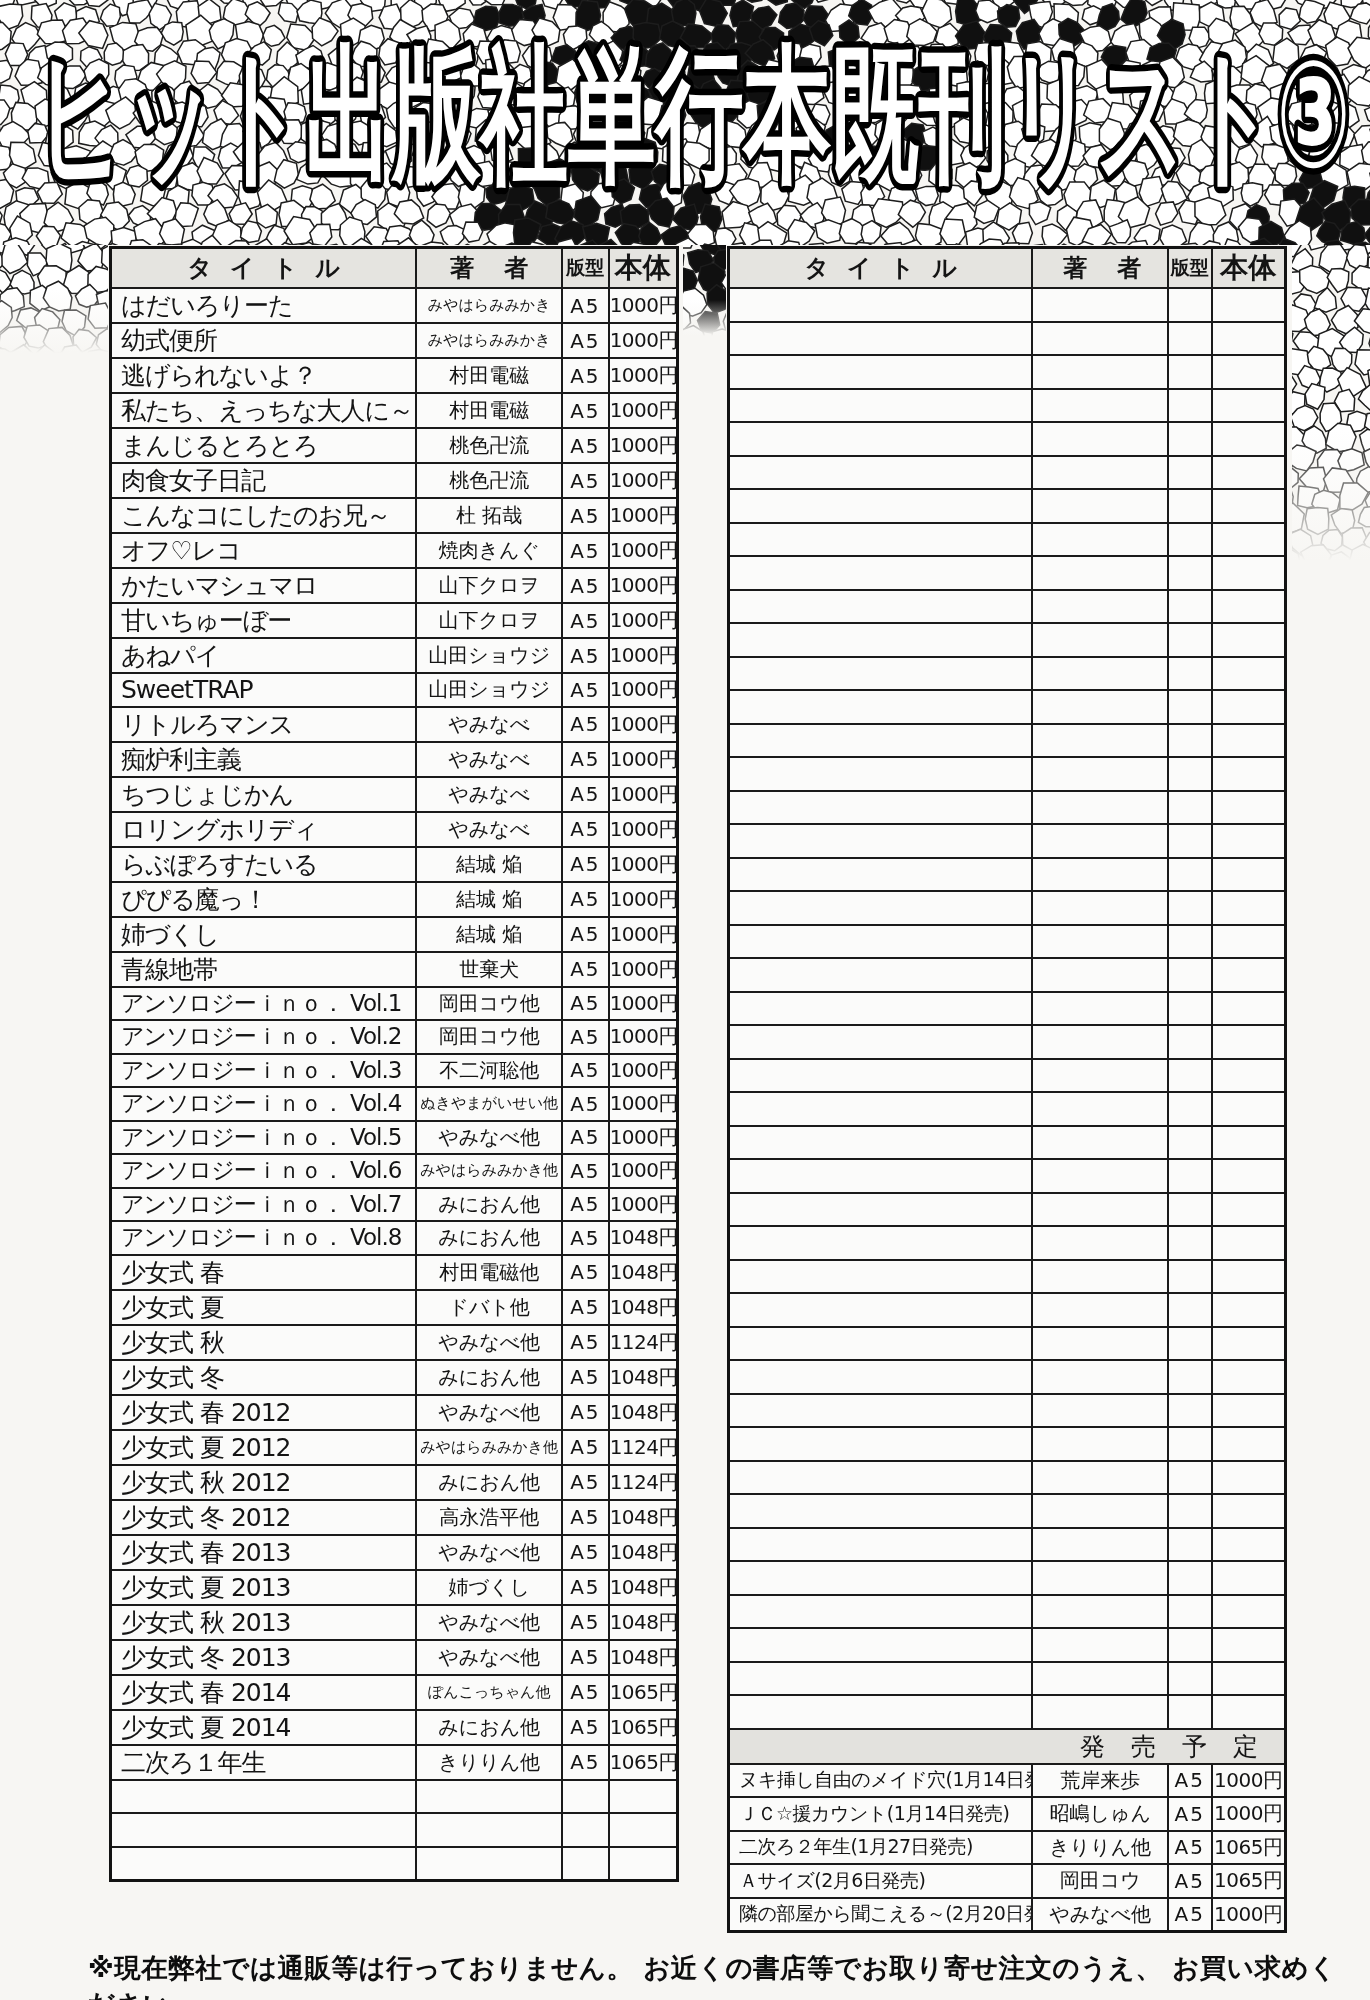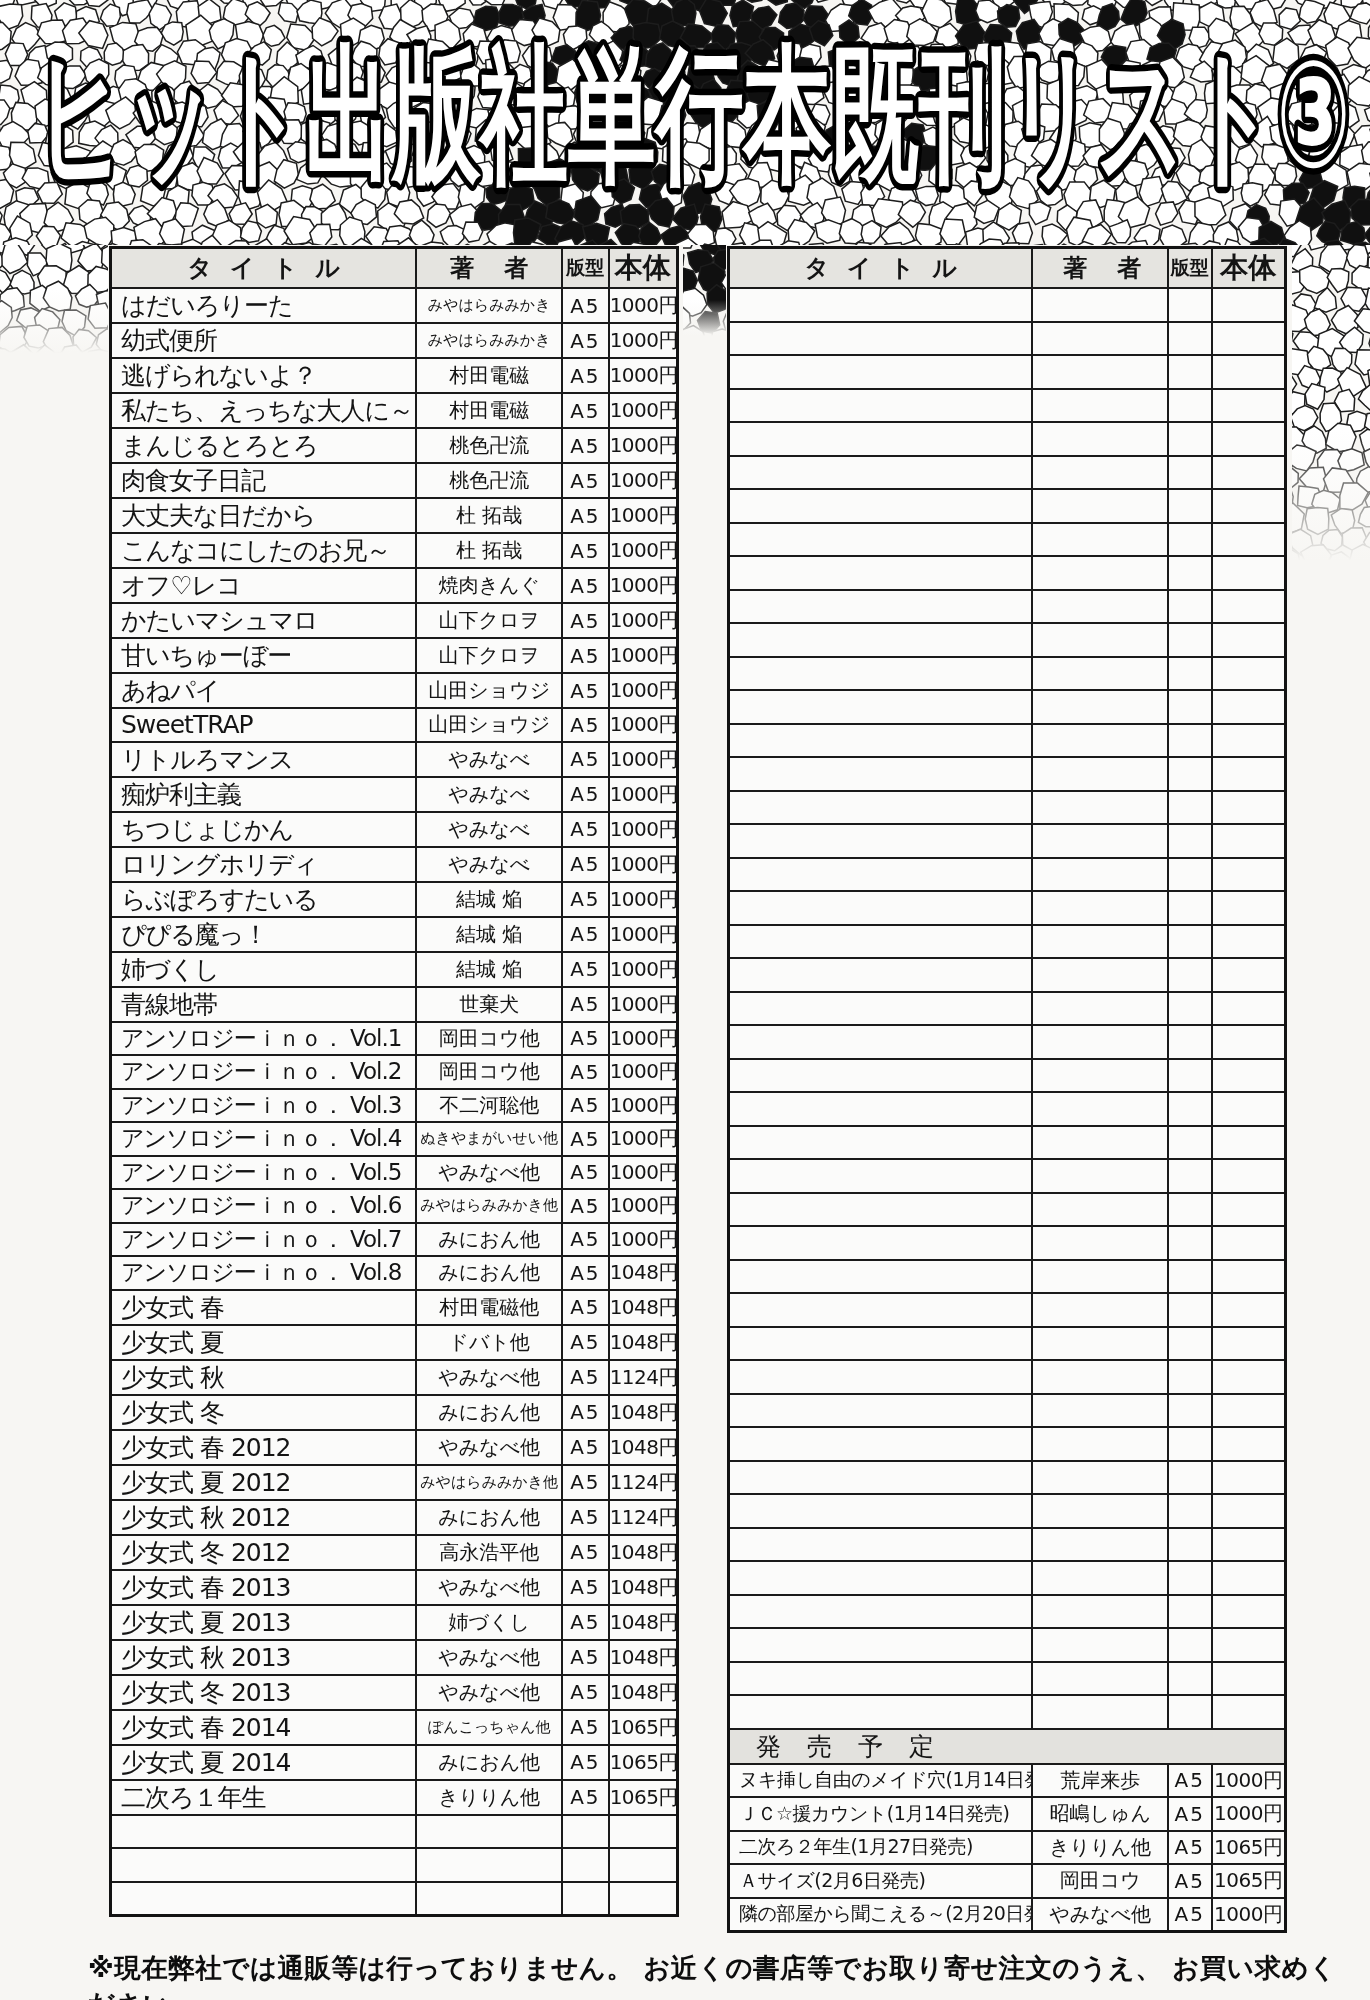--- a/index.html
+++ b/index.html
@@ -34,21 +34,21 @@
   th.h-price{font-size:28px}
   td.c-title{text-align:left;padding-left:9px;font-size:25px;letter-spacing:-1px}
   td.c-title.mid{font-size:23px}
   td.c-title.small{font-size:19px;letter-spacing:-.5px}
   td.c-author{font-size:20px}
   td.c-author.small{font-size:15px}
   td.c-format{font-size:20px;letter-spacing:2px}
   td.c-price{font-size:20px;letter-spacing:-.5px}
   td.release-heading{
     background:#e3e2de;font-size:25px;letter-spacing:26px;text-indent:26px;
-    text-align:left;
+    text-align:right;
   }
   
   .footer-note{
     position:absolute;left:88px;top:1950px;width:1270px;
     font-size:26.5px;font-weight:bold;color:#0d0d0d;letter-spacing:.5px;
   }
 </style>
 </head>
 <body>
 
@@ -1181,26 +1181,20 @@
         <td class="c-format">A5</td>
         <td class="c-price">1000円</td>
       </tr>
       <tr>
         <td class="c-title">肉食女子日記</td>
         <td class="c-author">桃色卍流</td>
         <td class="c-format">A5</td>
         <td class="c-price">1000円</td>
       </tr>
       <tr>
-        <td class="c-title">大丈夫な日だから</td>
-        <td class="c-author">杜 拓哉</td>
-        <td class="c-format">A5</td>
-        <td class="c-price">1000円</td>
-      </tr>
-      <tr>
         <td class="c-title">こんなコにしたのお兄～</td>
         <td class="c-author">杜 拓哉</td>
         <td class="c-format">A5</td>
         <td class="c-price">1000円</td>
       </tr>
       <tr>
         <td class="c-title">オフ♡レコ</td>
         <td class="c-author">焼肉きんぐ</td>
         <td class="c-format">A5</td>
         <td class="c-price">1000円</td>

